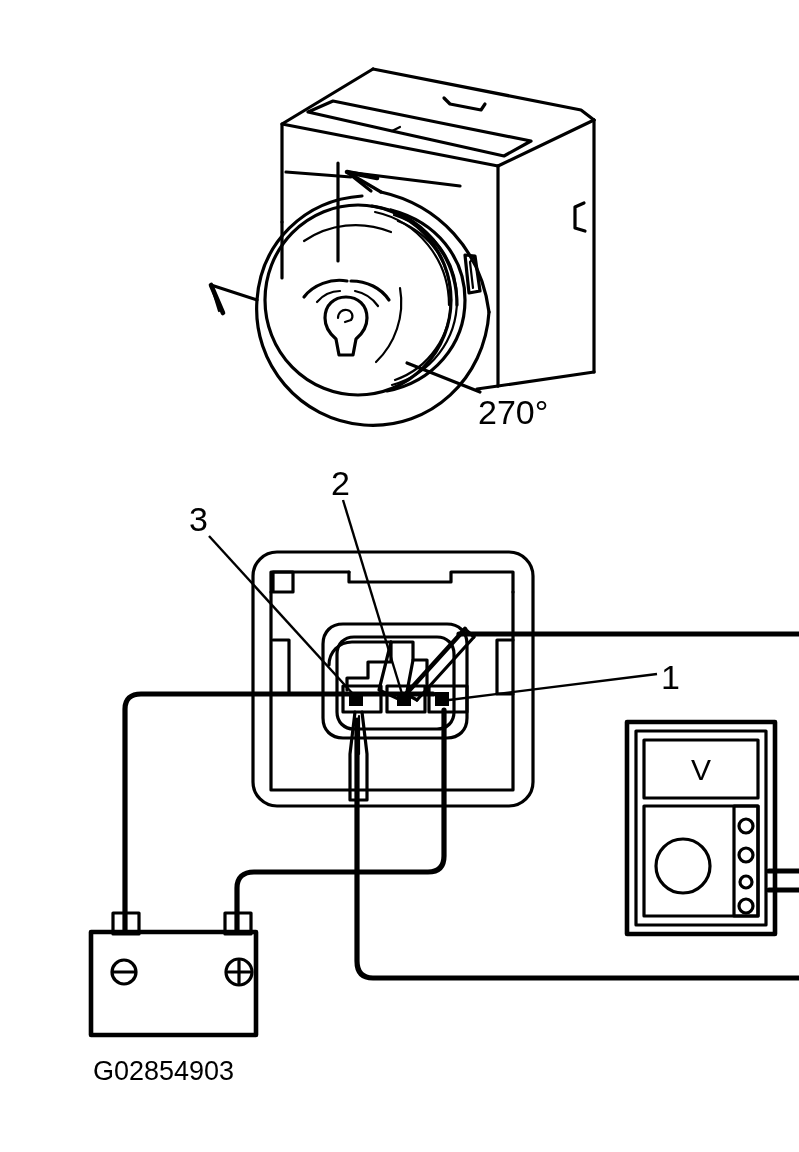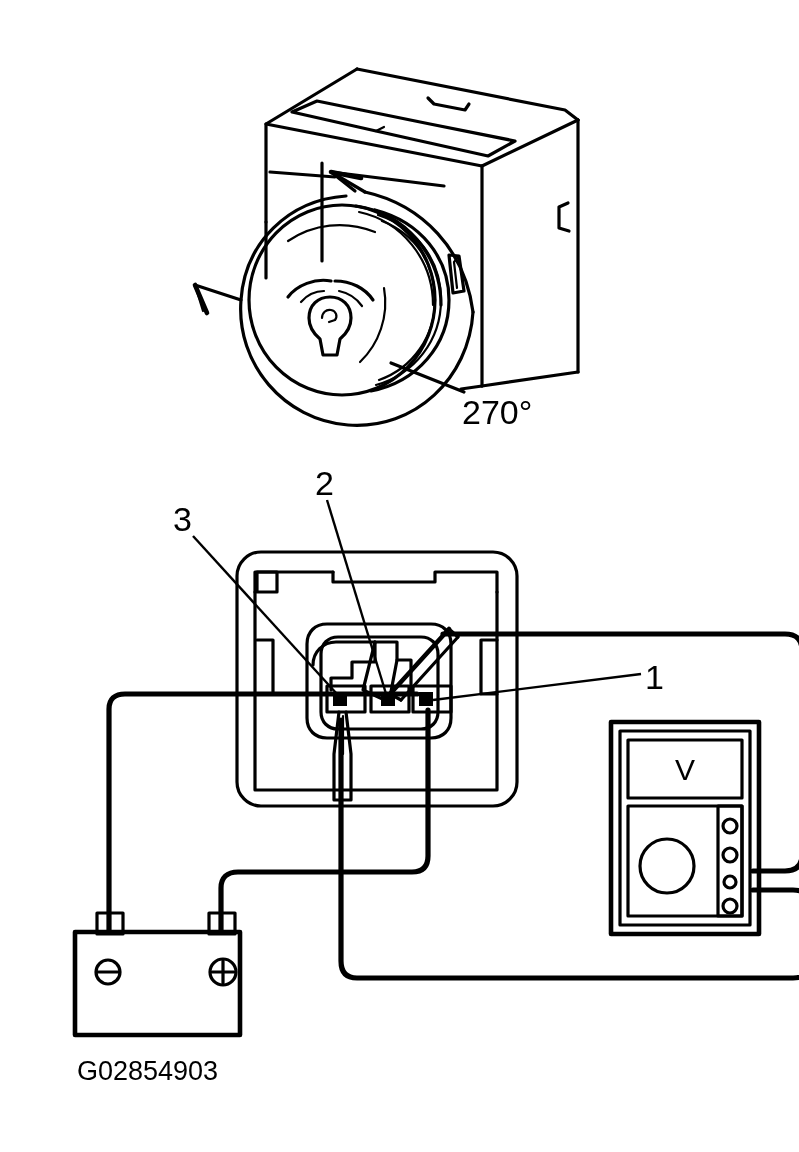--- a/index.html
+++ b/index.html
@@ -11,21 +11,21 @@
   body {
     width: 799px;
     height: 1152px;
     position: relative;
     overflow: hidden;
     font-family: "Liberation Sans", sans-serif;
     color: #000000;
   }
   #figure-root {
     position: absolute;
-    left: 0;
+    left: 16px;
     top: 0;
     width: 664px;
     height: 1152px;
     padding-left: 45px;
   }
   svg.figure-canvas {
     display: block;
     width: 799px;
     height: 1152px;
   }

